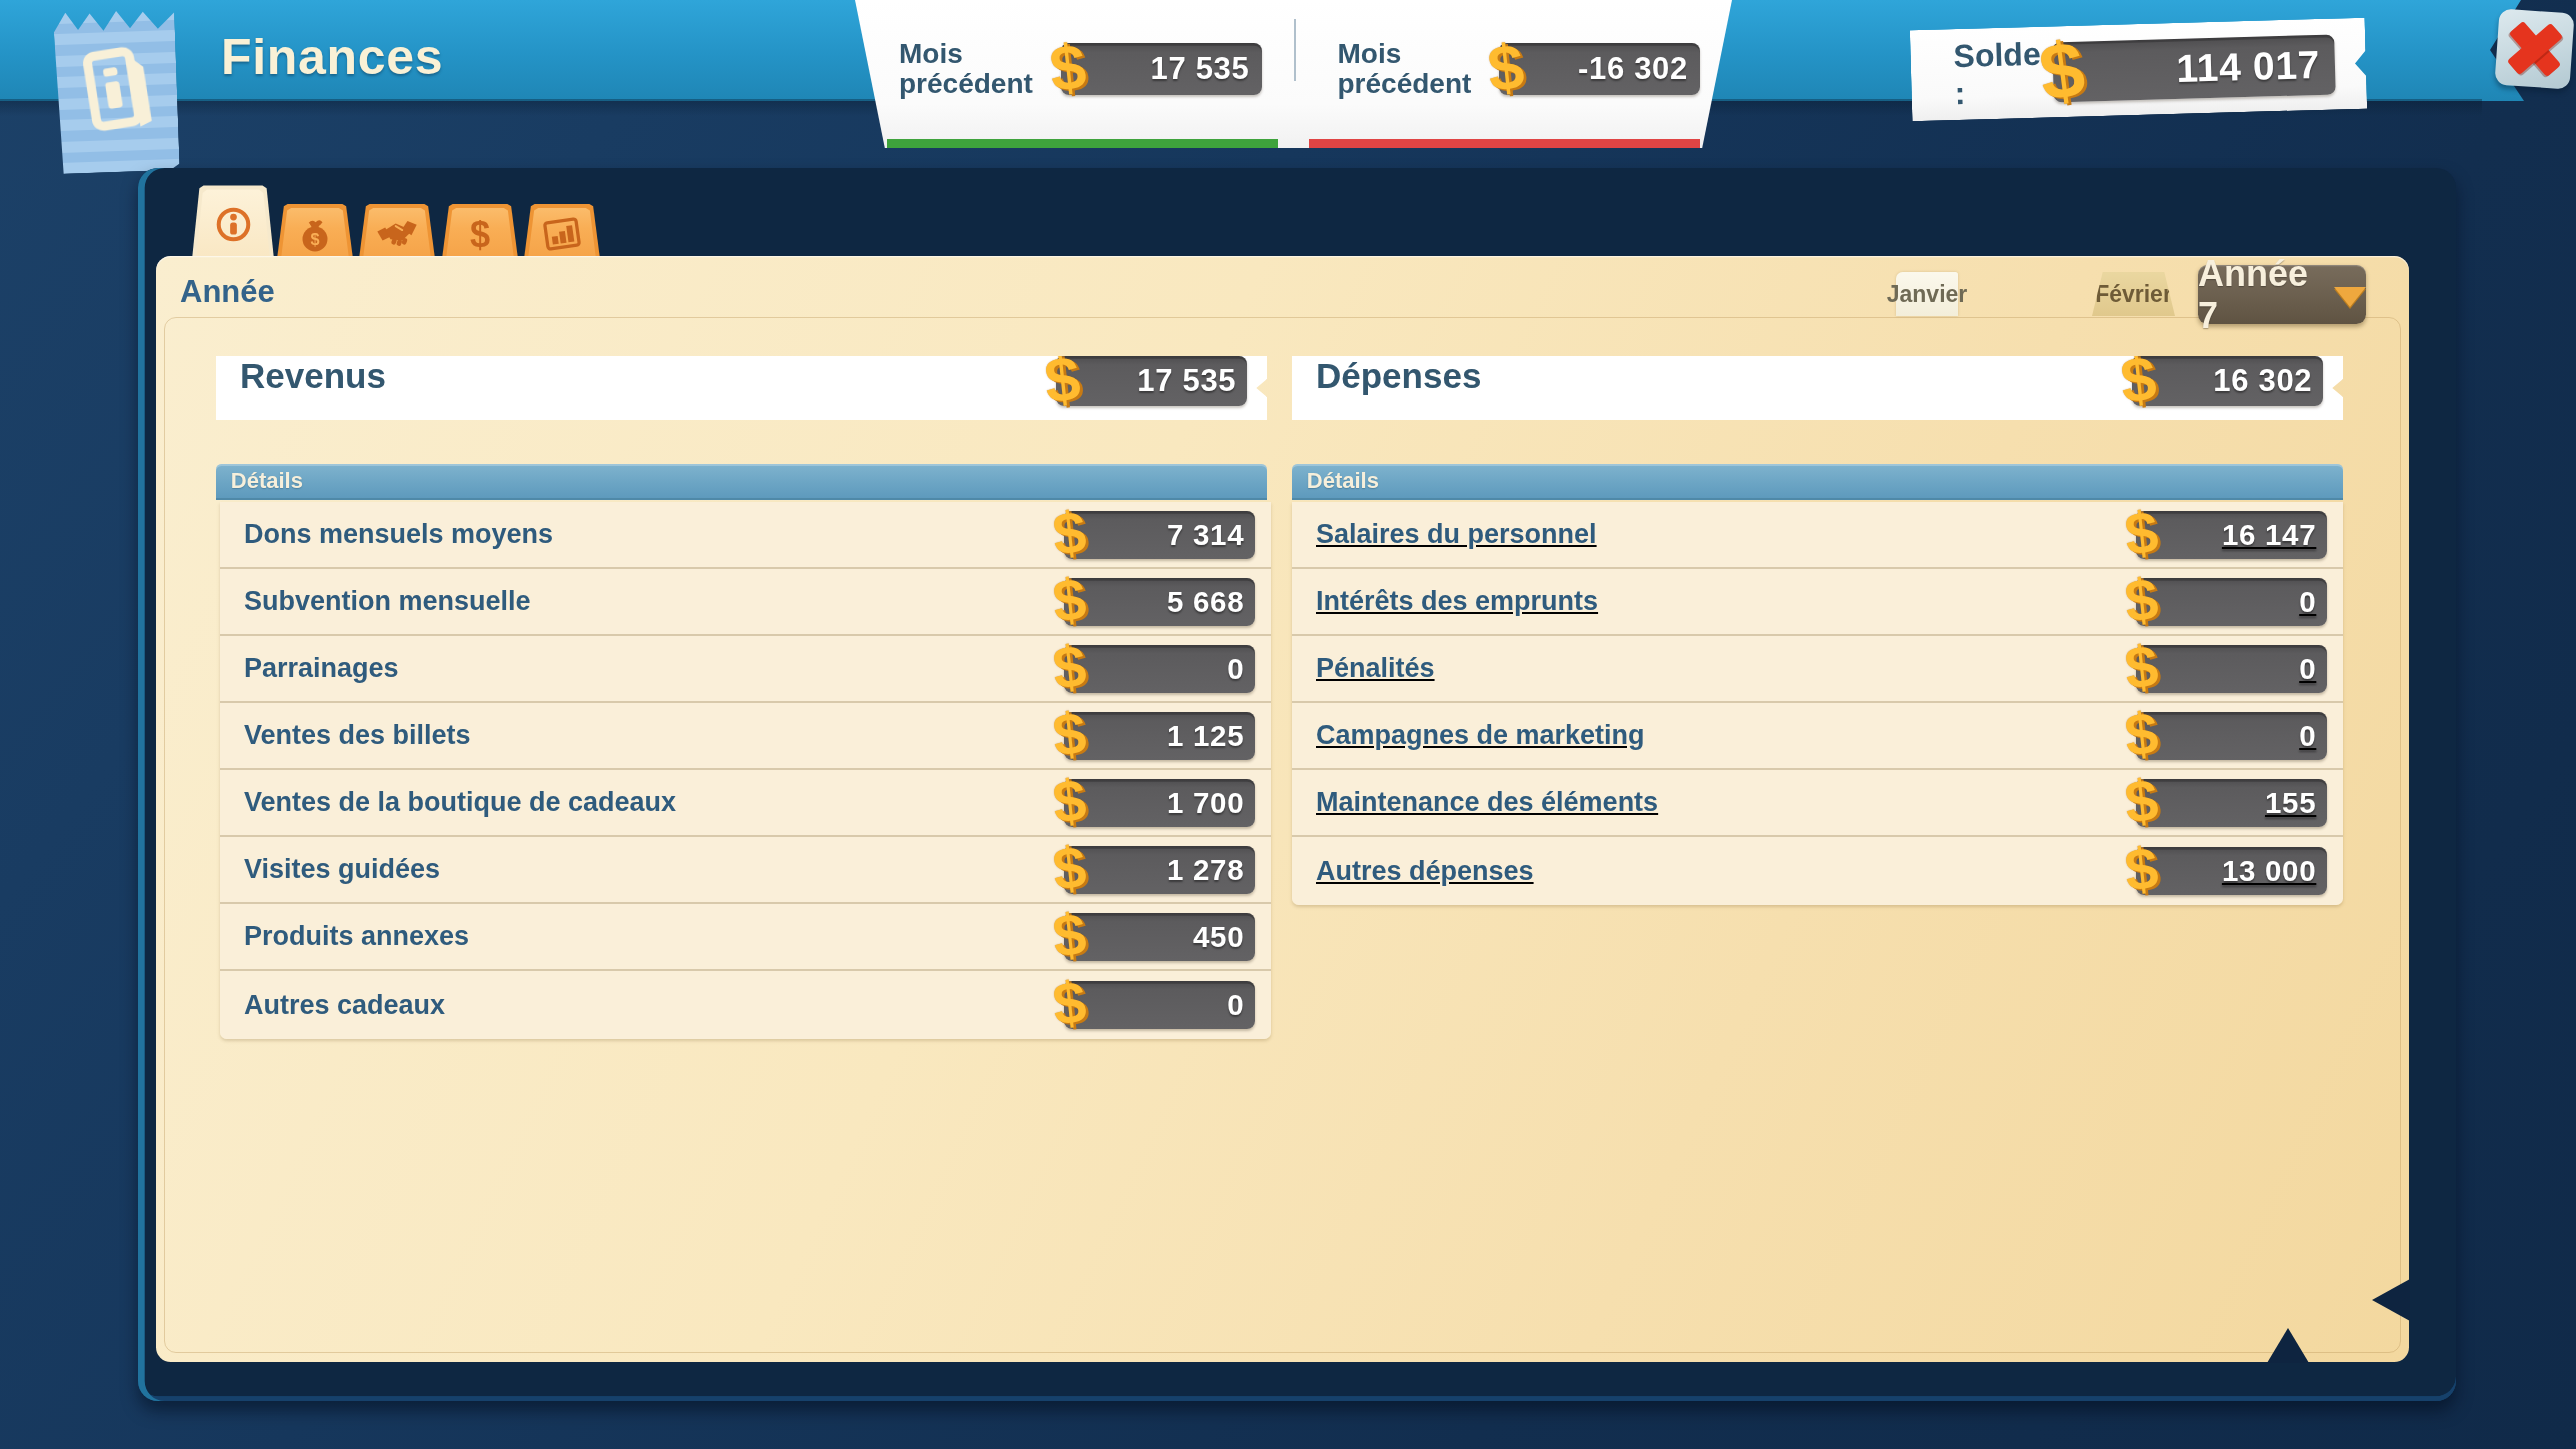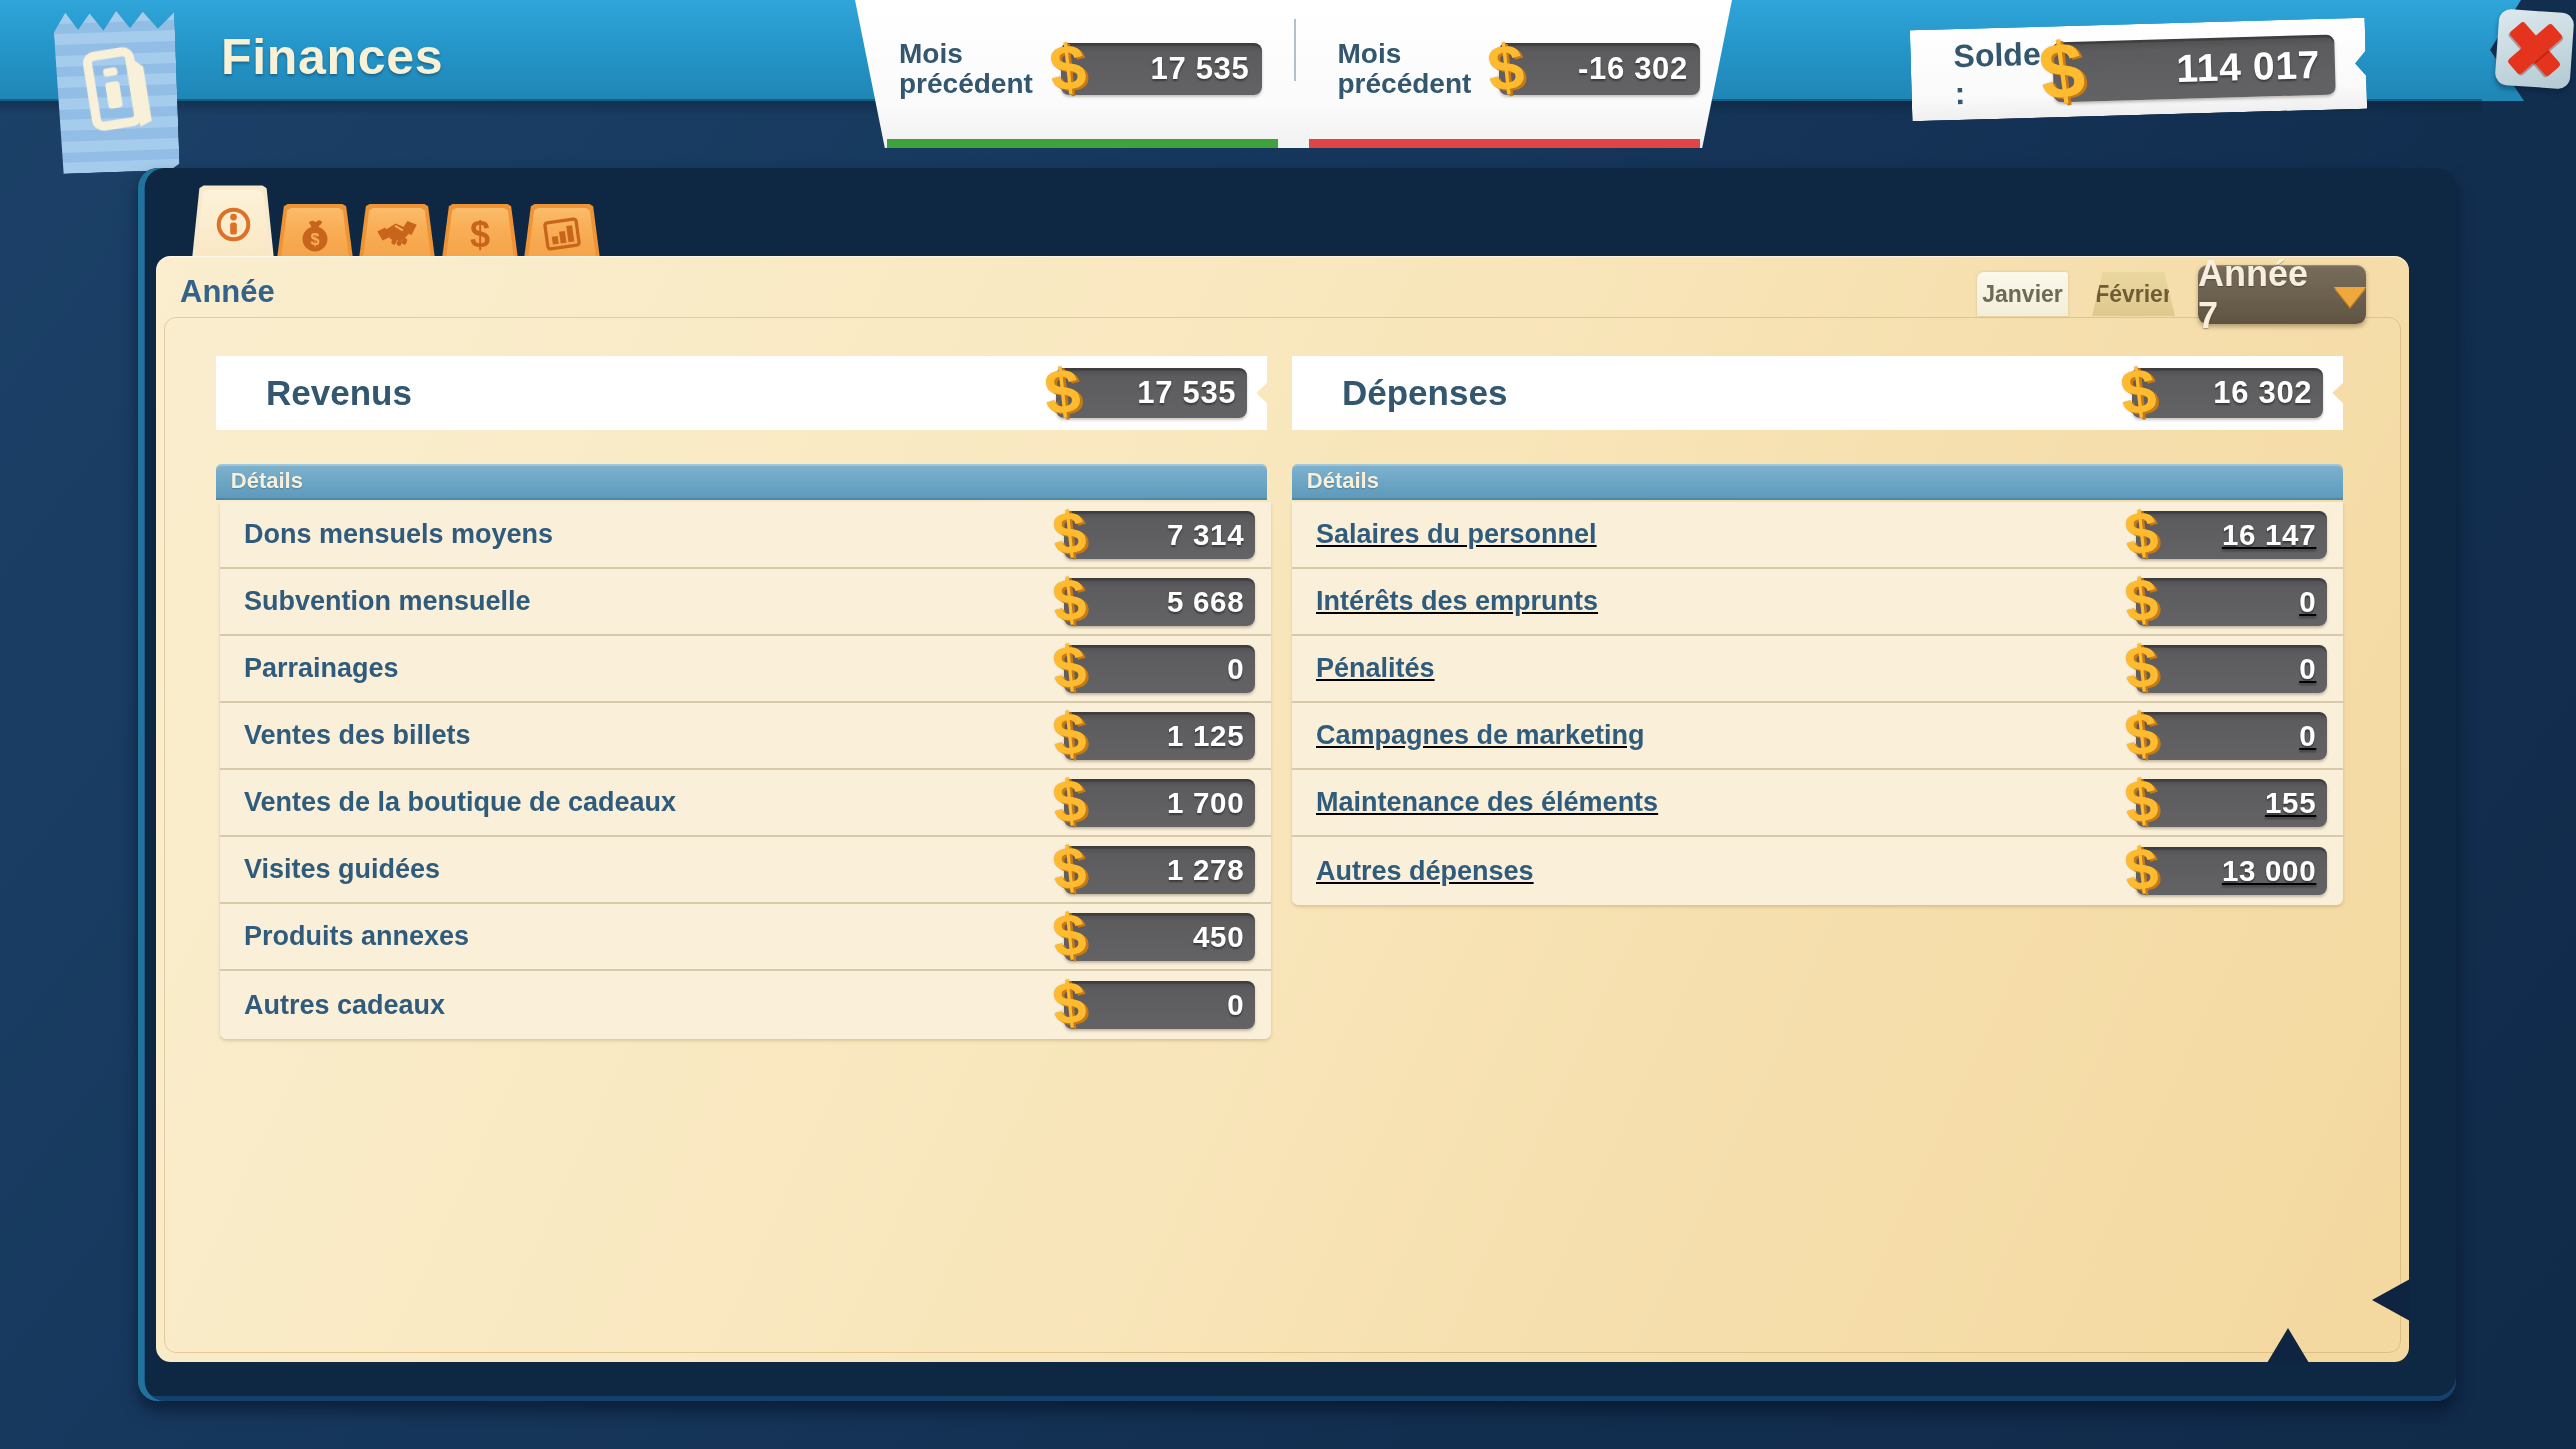--- a/index.html
+++ b/index.html
@@ -124,41 +124,40 @@
   }
   #panel-inner-line {
     position:absolute; left:164px; top:317px; width:2237px; height:1036px;
     border:1.3px solid rgba(186,150,90,.38); border-radius:12px;
   }
   #apercu { position:absolute; left:180px; top:274px; font-size:31px; font-weight:700; color:#33638a; }
 
   
   .month-btn { position:absolute; top:272px; height:44px; display:flex; align-items:center; justify-content:center;
     font-size:23px; font-weight:700; }
-  #month-janvier { left:1977px; width:91px; background:linear-gradient(180deg,#fbf8ec,#f3eeda);
+  #month-janvier { left:1896px; width:62px; background:linear-gradient(180deg,#fbf8ec,#f3eeda);
     color:#6f6a55; border-radius:6.7px 2.7px 0 0; box-shadow:0 0 2.7px rgba(120,90,40,.25); }
   #month-fevrier { left:2092px; width:83px; background:linear-gradient(180deg,#ead7a0,#e0c88c);
     color:#6e5b37; clip-path:polygon(10.7px 0,calc(100% - 10.7px) 0,100% 100%,0 100%); }
   #year-btn {
     position:absolute; left:2198px; top:265px; width:168px; height:59px; border-radius:9.4px;
     background:linear-gradient(180deg,#786c5c 0%,#6b5f4e 55%,#5f5342 100%);
     box-shadow:0 2.7px 4px rgba(60,40,10,.35), inset 0 1.3px 0 rgba(255,255,255,.18);
     display:flex; align-items:center; justify-content:center; gap:12px;
   }
   #year-label { font-size:36px; font-weight:700; color:#f7efdc; text-shadow:0 1.3px 1.3px rgba(0,0,0,.3); }
   #year-arrow { width:0; height:0; border-left:16px solid transparent; border-right:16px solid transparent;
     border-top:20px solid #efa83e; filter:drop-shadow(0 2.7px 0 #b97c20); margin-top:4px; }
 
   
   .sum-card {
-    position:absolute; top:356px; width:1051px; height:74px; background:#ffffff;
+    position:absolute; top:356px; width:1051px; height:64px; background:#ffffff;
     clip-path:polygon(0 0,100% 0,100% 36%,calc(100% - 10.7px) 50%,100% 64%,100% 100%,0 100%);
-    display:flex; align-items:center;
+    display:flex; 
     box-shadow:0 2.7px 5.4px rgba(110,80,30,.3);
-    padding-left:26px;
   }
   #card-income { left:216px; } #card-expense { left:1292px; }
   .sum-title { font-size:35px; font-weight:700; color:#33576f; padding-left:24px; }
   .sum-pill { width:191px; height:50px; margin-left:auto; margin-right:20px; }
   .sum-pill .dollar { font-size:63px; }
   .sum-pill .value { font-size:31px; padding-right:10.7px; }
 
   
   .details-bar {
     position:absolute; top:464px; width:1051px; height:36px;

